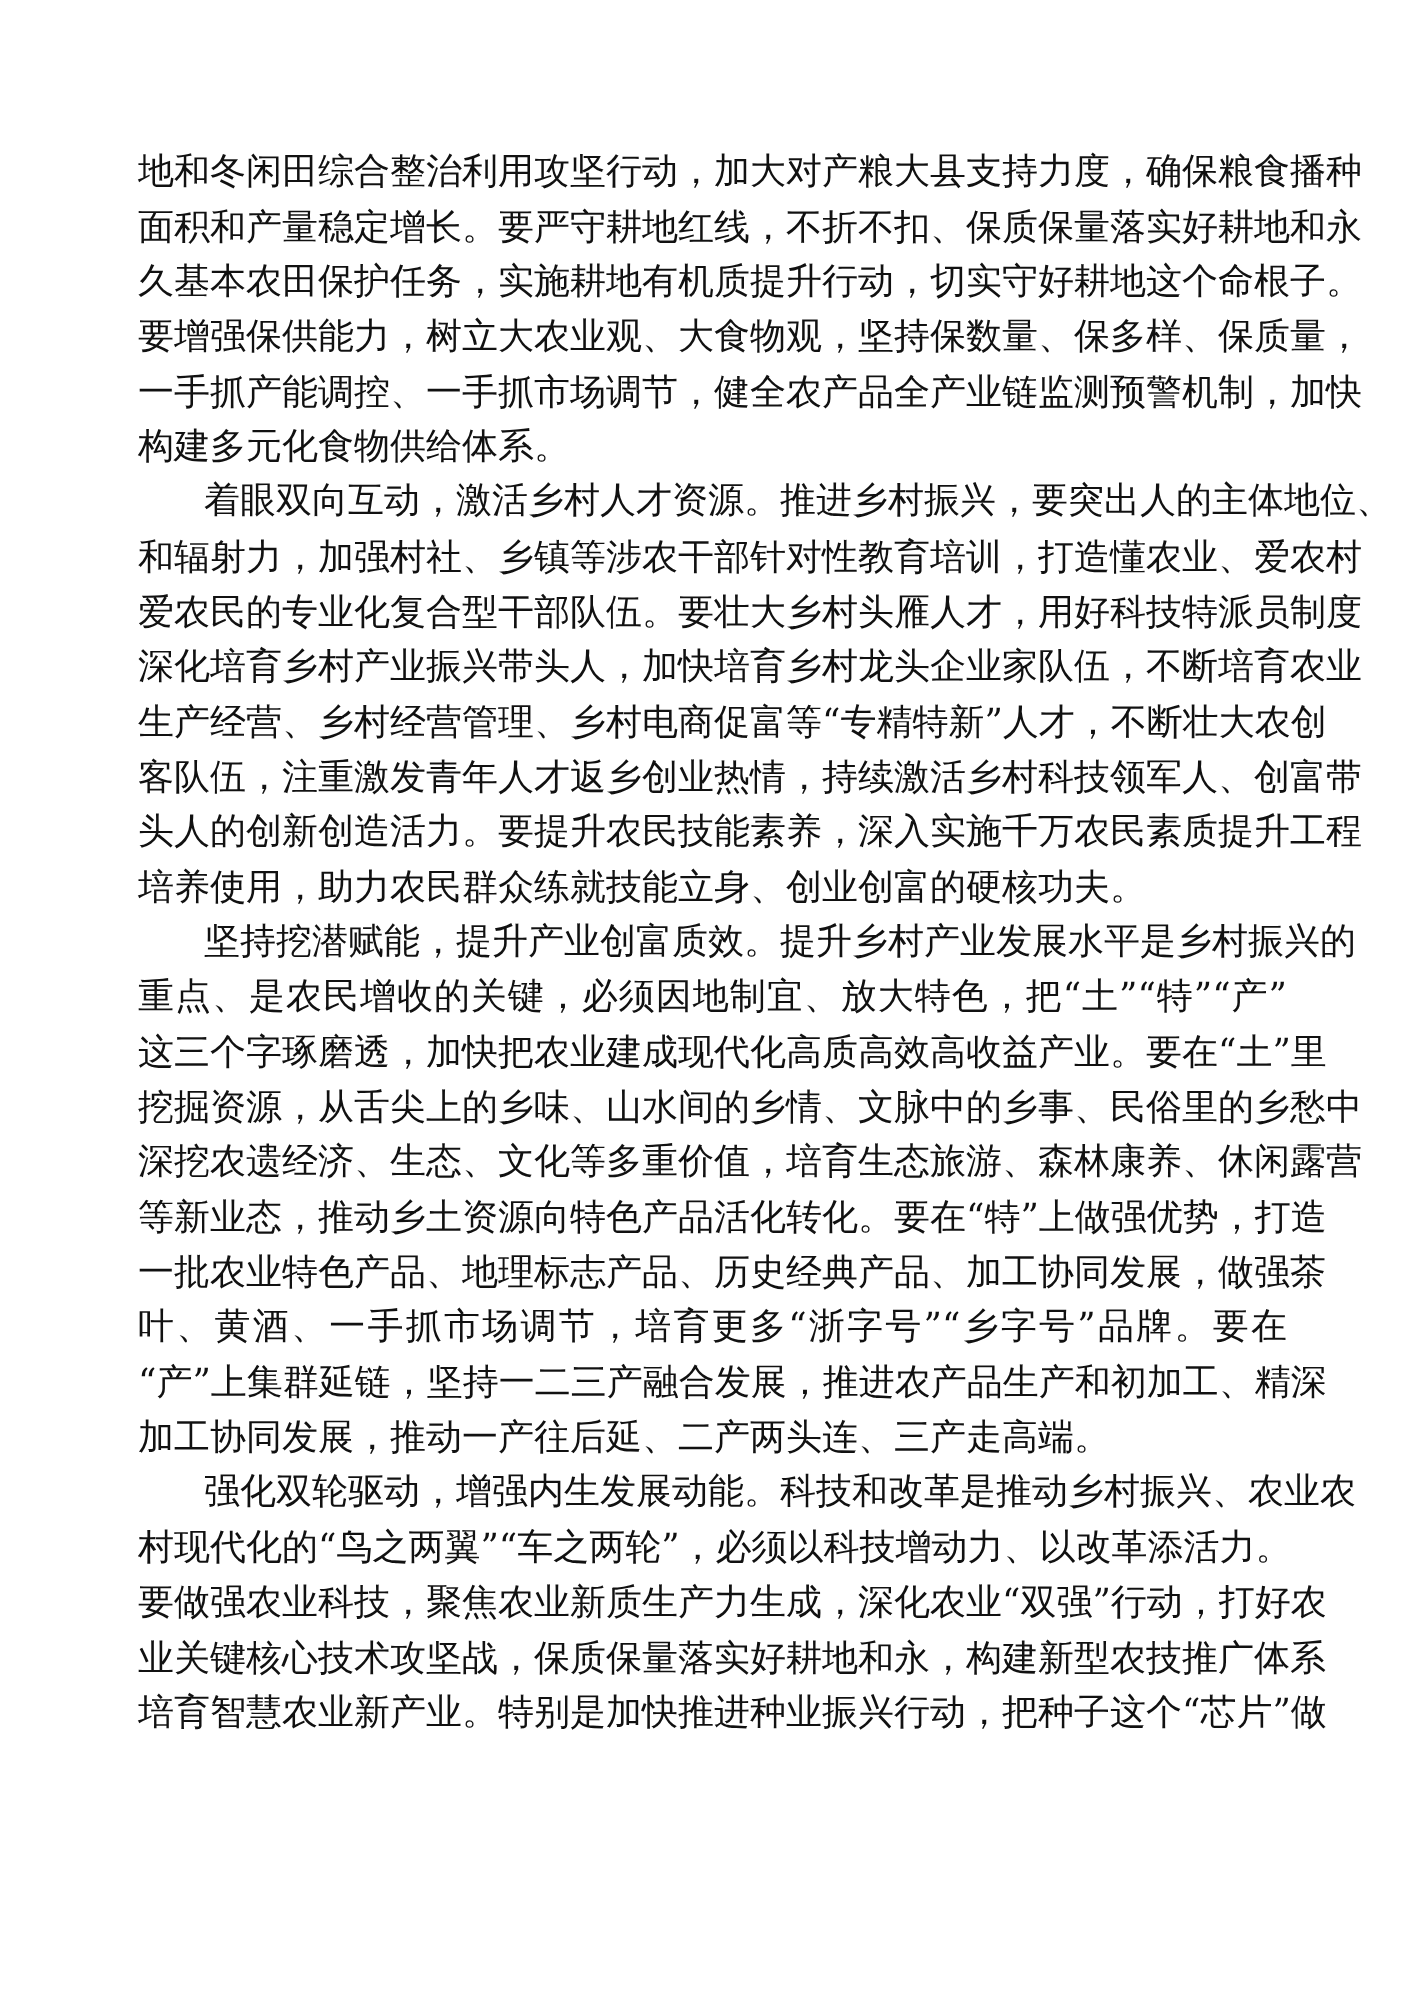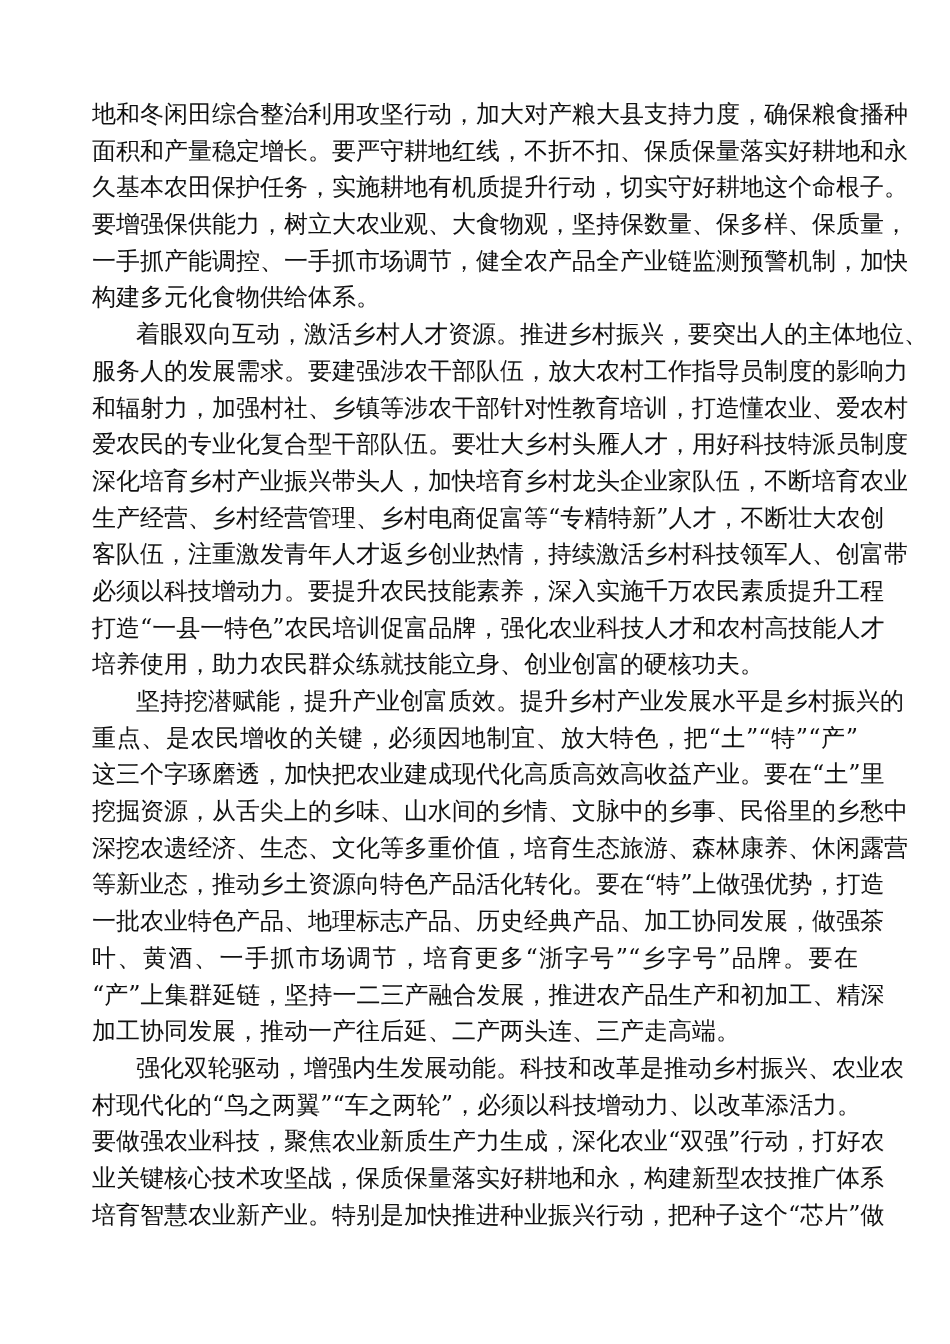--- a/index.html
+++ b/index.html
@@ -51,28 +51,26 @@
     <div class="line">地和冬闲田综合整治利用攻坚行动，加大对产粮大县支持力度，确保粮食播种</div>
     <div class="line">面积和产量稳定增长。要严守耕地红线，不折不扣、保质保量落实好耕地和永</div>
     <div class="line">久基本农田保护任务，实施耕地有机质提升行动，切实守好耕地这个命根子。</div>
     <div class="line">要增强保供能力，树立大农业观、大食物观，坚持保数量、保多样、保质量，</div>
     <div class="line">一手抓产能调控、一手抓市场调节，健全农产品全产业链监测预警机制，加快</div>
     <div class="line last">构建多元化食物供给体系。</div>
   </div>
 
   <div class="para">
     <div class="line indent overhang">着眼双向互动，激活乡村人才资源。推进乡村振兴，要突出人的主体地位、</div>
-    <div class="line">服务人的发展需求。要建强涉农干部队伍，放大农村工作指导员制度的影响力</div>
     <div class="line">和辐射力，加强村社、乡镇等涉农干部针对性教育培训，打造懂农业、爱农村</div>
     <div class="line">爱农民的专业化复合型干部队伍。要壮大乡村头雁人才，用好科技特派员制度</div>
     <div class="line">深化培育乡村产业振兴带头人，加快培育乡村龙头企业家队伍，不断培育农业</div>
     <div class="line">生产经营、乡村经营管理、乡村电商促富等“专精特新”人才，不断壮大农创</div>
     <div class="line">客队伍，注重激发青年人才返乡创业热情，持续激活乡村科技领军人、创富带</div>
-    <div class="line">必须以科技增动力。要提升农民技能素养，深入实施千万农民素质提升工程</div>
-    <div class="line">打造“一县一特色”农民培训促富品牌，强化农业科技人才和农村高技能人才</div>
+    <div class="line">头人的创新创造活力。要提升农民技能素养，深入实施千万农民素质提升工程</div>
     <div class="line last">培养使用，助力农民群众练就技能立身、创业创富的硬核功夫。</div>
   </div>
 
   <div class="para">
     <div class="line indent">坚持挖潜赋能，提升产业创富质效。提升乡村产业发展水平是乡村振兴的</div>
     <div class="line">重点、是农民增收的关键，必须因地制宜、放大特色，把“土”“特”“产”</div>
     <div class="line">这三个字琢磨透，加快把农业建成现代化高质高效高收益产业。要在“土”里</div>
     <div class="line">挖掘资源，从舌尖上的乡味、山水间的乡情、文脉中的乡事、民俗里的乡愁中</div>
     <div class="line">深挖农遗经济、生态、文化等多重价值，培育生态旅游、森林康养、休闲露营</div>
     <div class="line">等新业态，推动乡土资源向特色产品活化转化。要在“特”上做强优势，打造</div>

